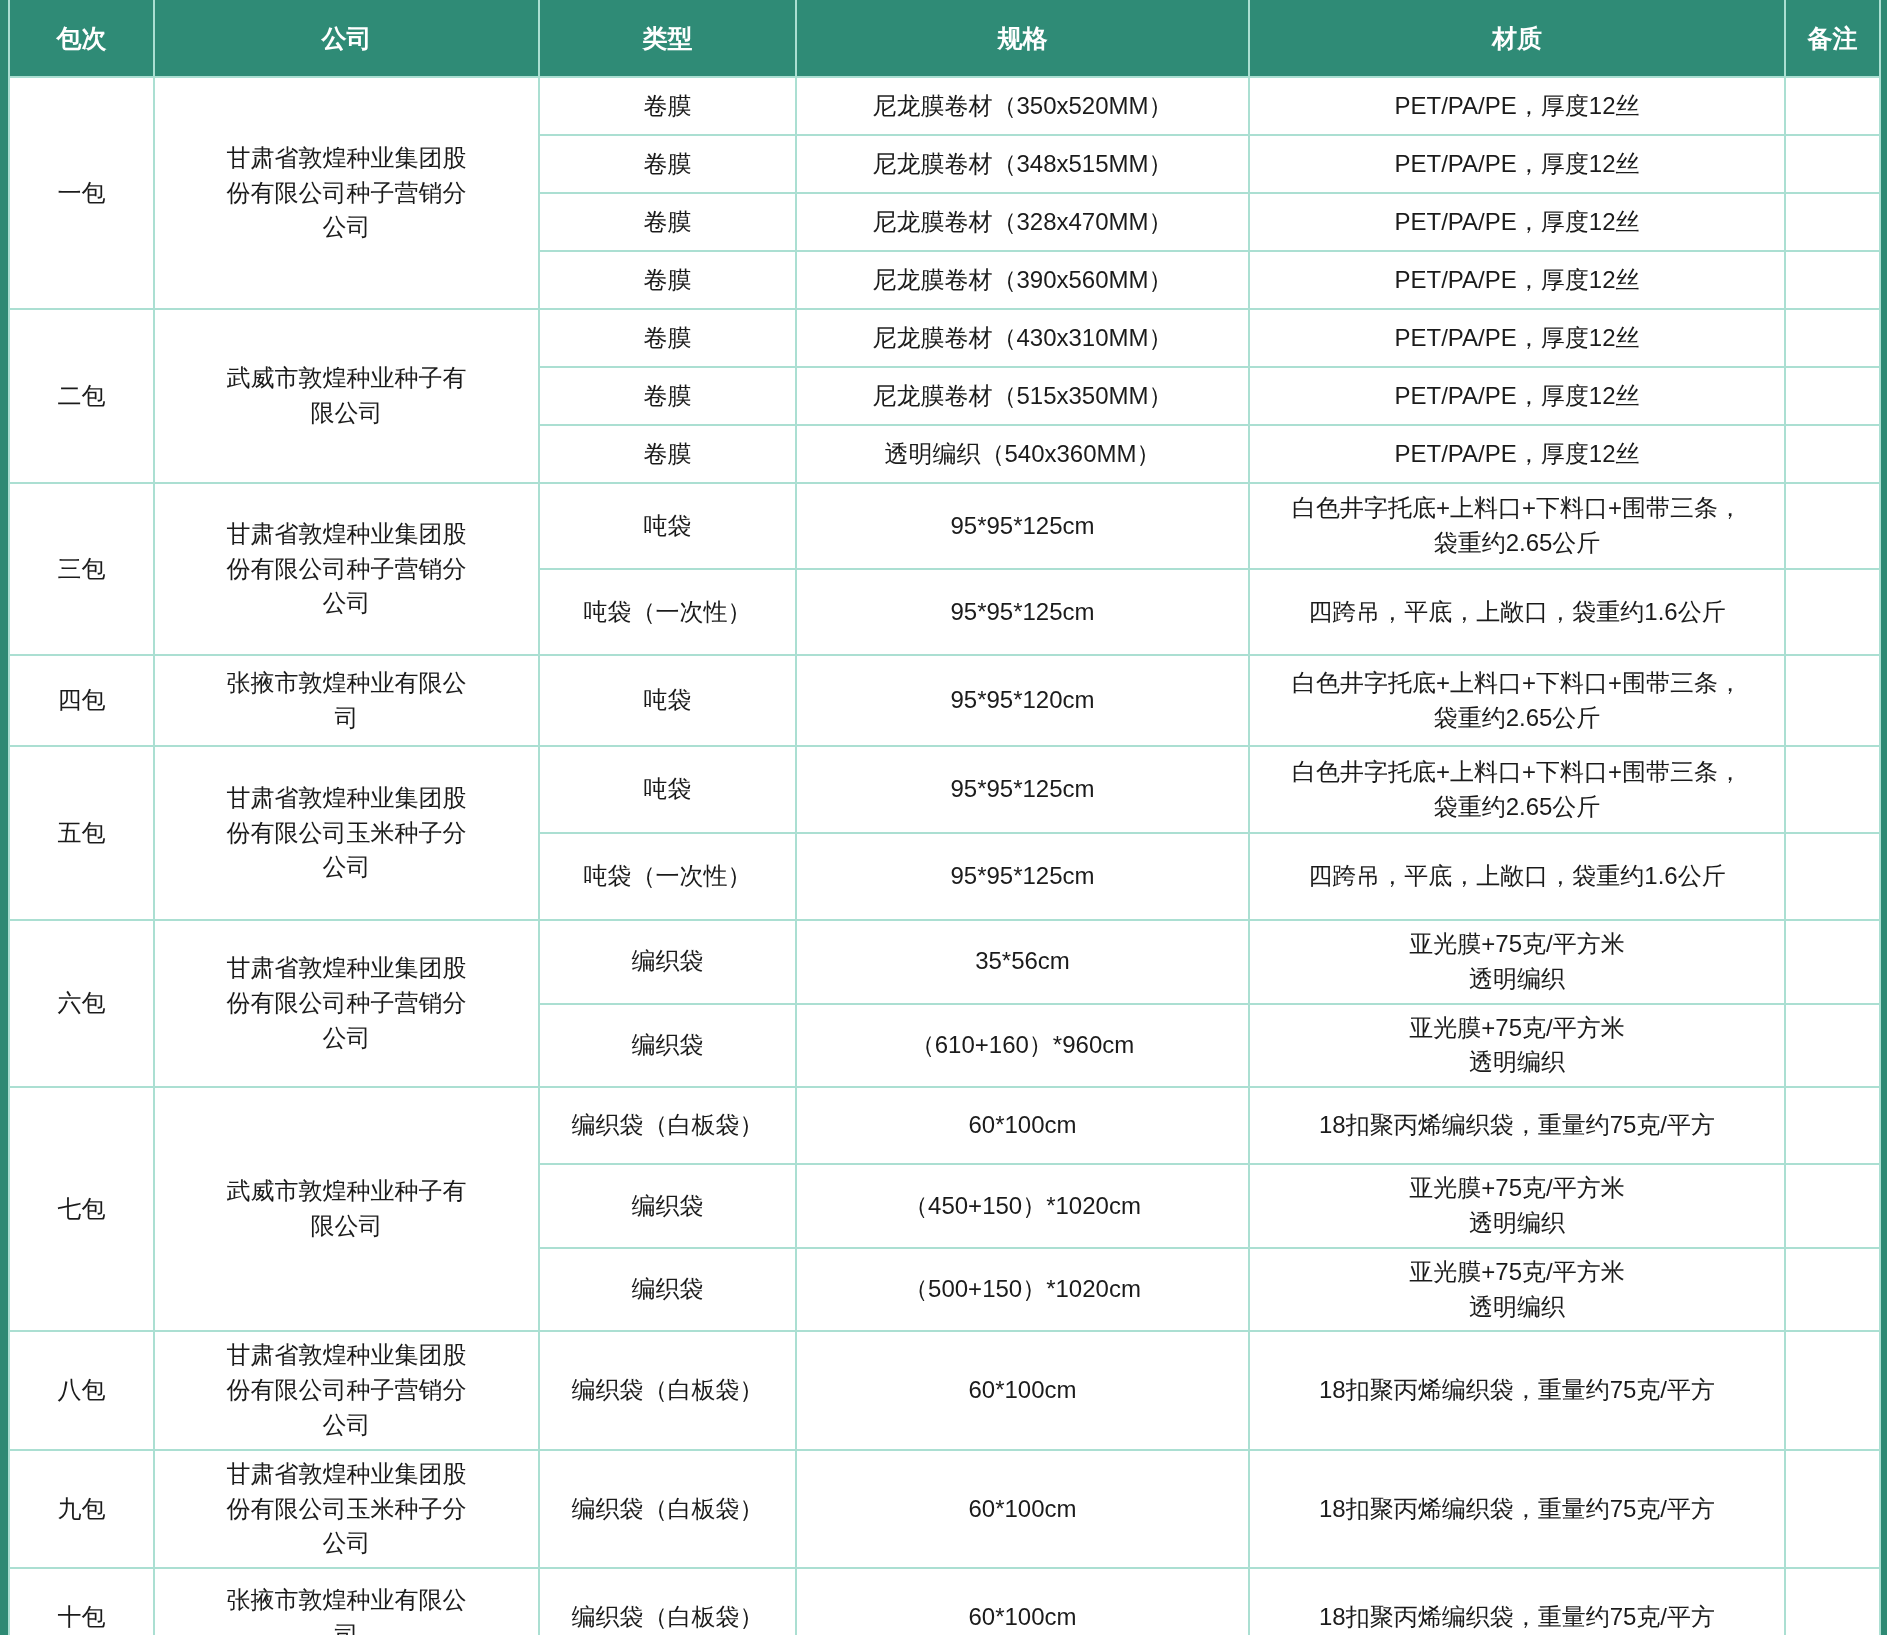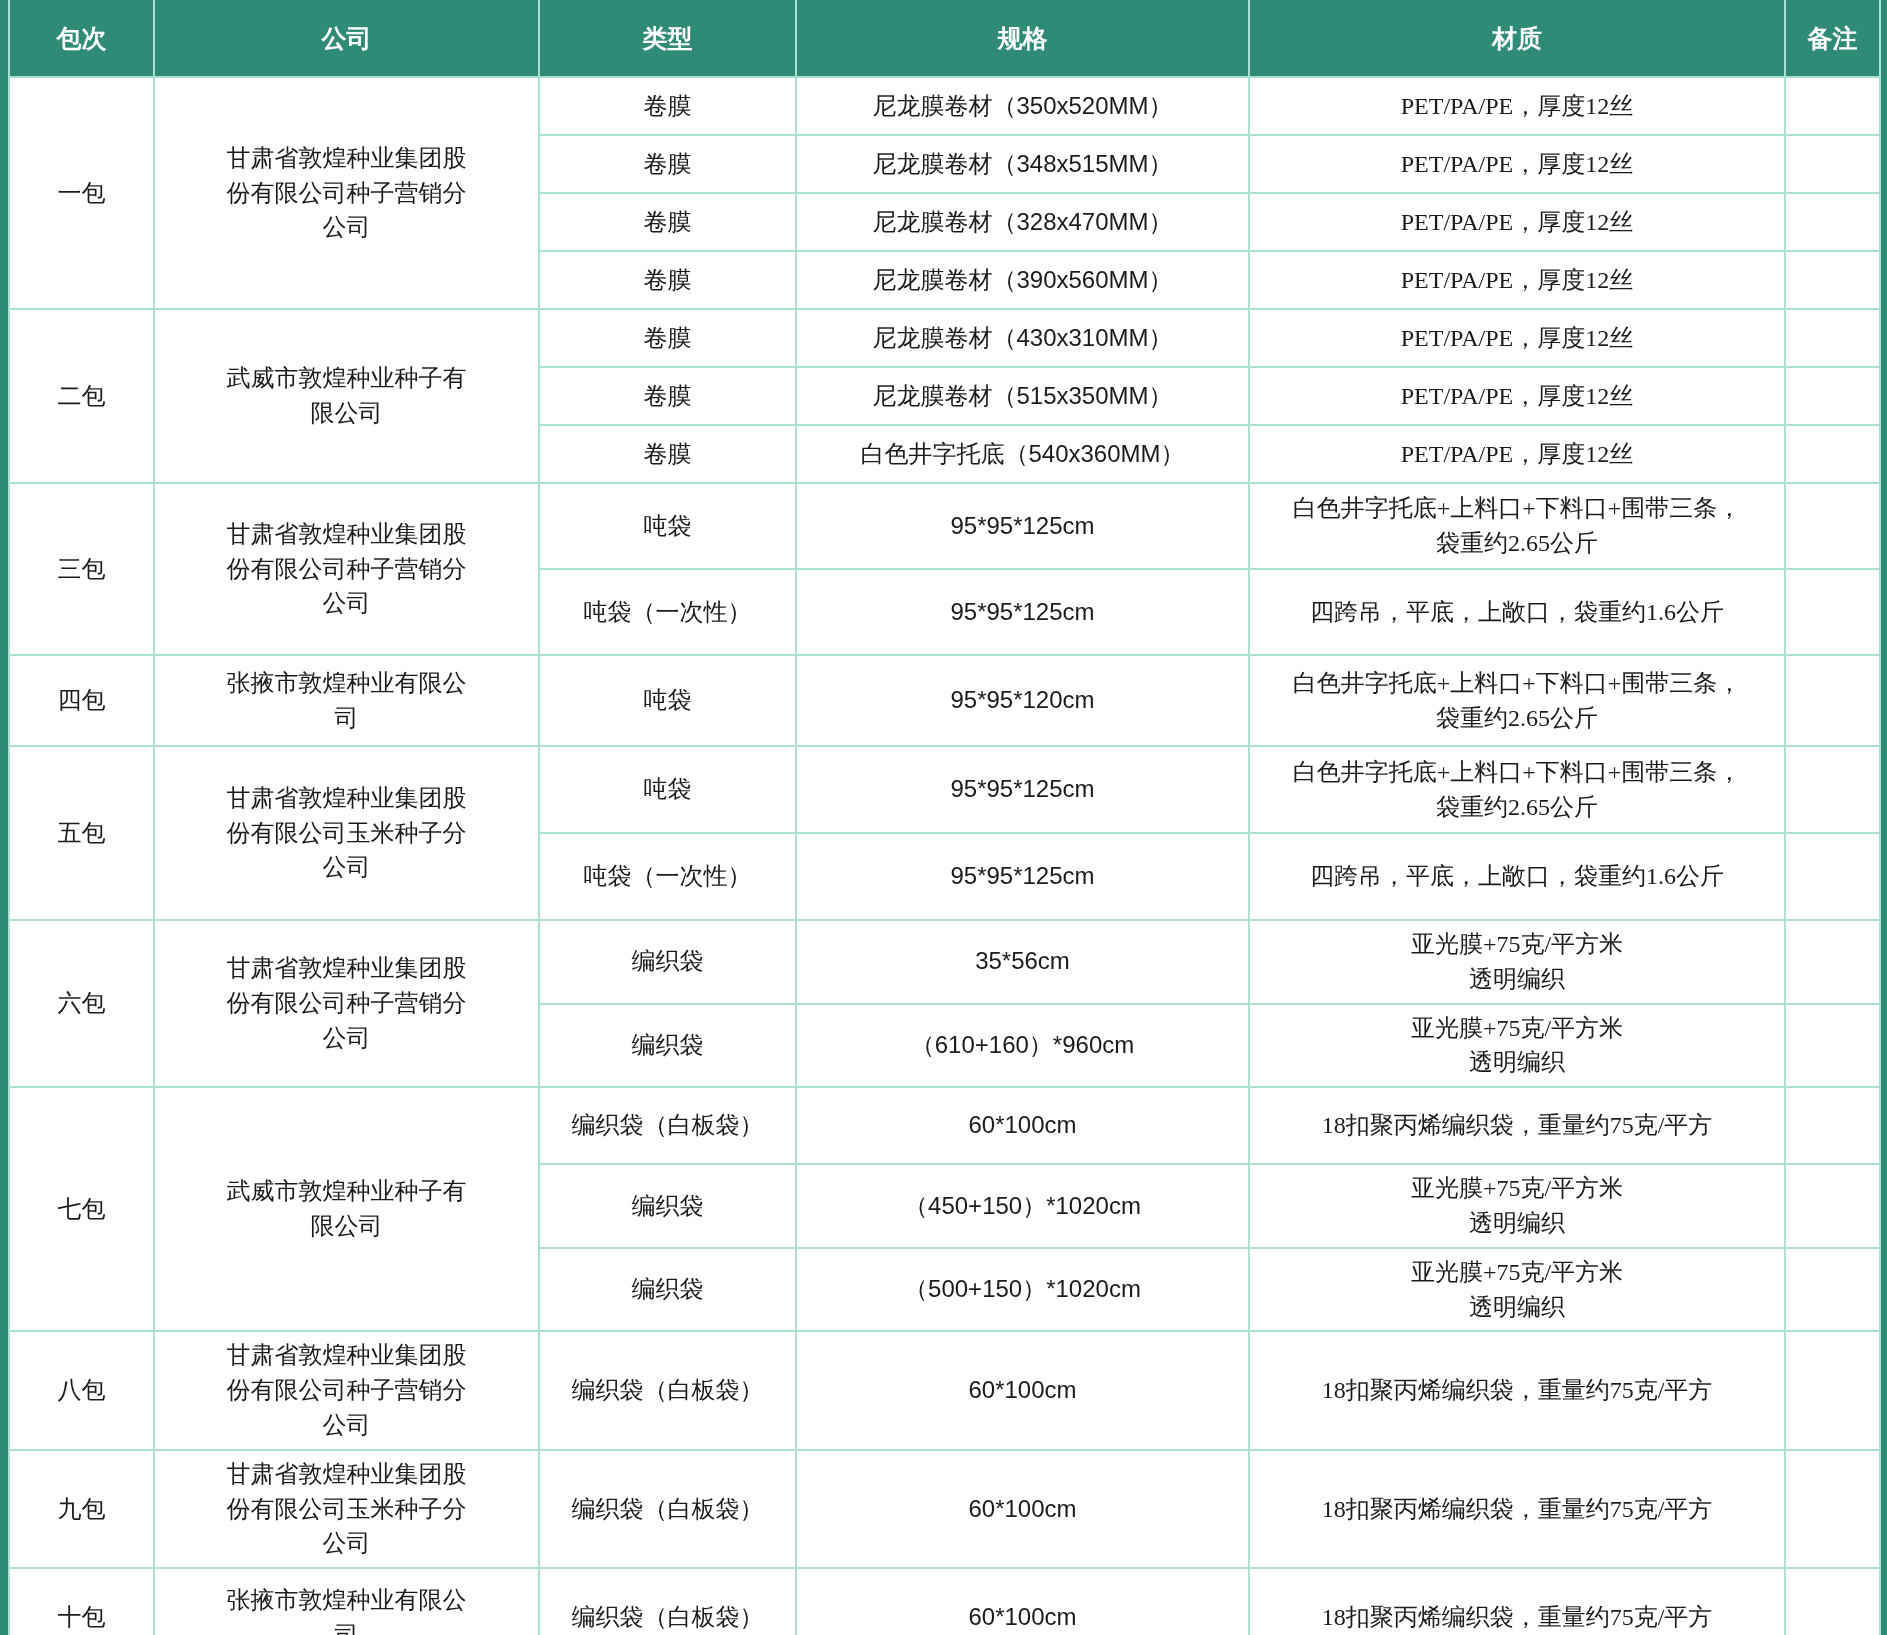--- a/index.html
+++ b/index.html
@@ -44,21 +44,21 @@
     font-size: 24px;
     color: #1b1b1b;
     text-align: center;
     vertical-align: middle;
     padding: 6px 10px;
     line-height: 1.45;
     background: #ffffff;
   }
   td.col-package { }
   td.col-company { padding: 6px 60px; }
-  td.col-material { white-space: pre-line; padding: 6px 30px; font-family: Liberation Serif, serif; }
+  td.col-material { white-space: pre-line; padding: 6px 30px; }
   td.col-spec { }
   td.col-type { }
   td.col-remark { }
 </style>
 </head>
 <body>
 
 <div class="table-wrap">
   <table class="proc-table">
     <colgroup>
@@ -115,21 +115,21 @@
           <td class="col-remark"></td>
         </tr>
         <tr style="height: 58px;">
           <td class="col-type">卷膜</td>
           <td class="col-spec">尼龙膜卷材（515x350MM）</td>
           <td class="col-material">PET/PA/PE，厚度12丝</td>
           <td class="col-remark"></td>
         </tr>
         <tr style="height: 58px;">
           <td class="col-type">卷膜</td>
-          <td class="col-spec">白色井字托底（540x360MM）</td>
+          <td class="col-spec">透明编织（540x360MM）</td>
           <td class="col-material">PET/PA/PE，厚度12丝</td>
           <td class="col-remark"></td>
         </tr>
         <tr style="height: 86px;">
           <td class="col-package" rowspan="2">三包</td>
           <td class="col-company" rowspan="2">甘肃省敦煌种业集团股份有限公司种子营销分公司</td>
           <td class="col-type">吨袋</td>
           <td class="col-spec">95*95*125cm</td>
           <td class="col-material">白色井字托底+上料口+下料口+围带三条，
 袋重约2.65公斤</td>

